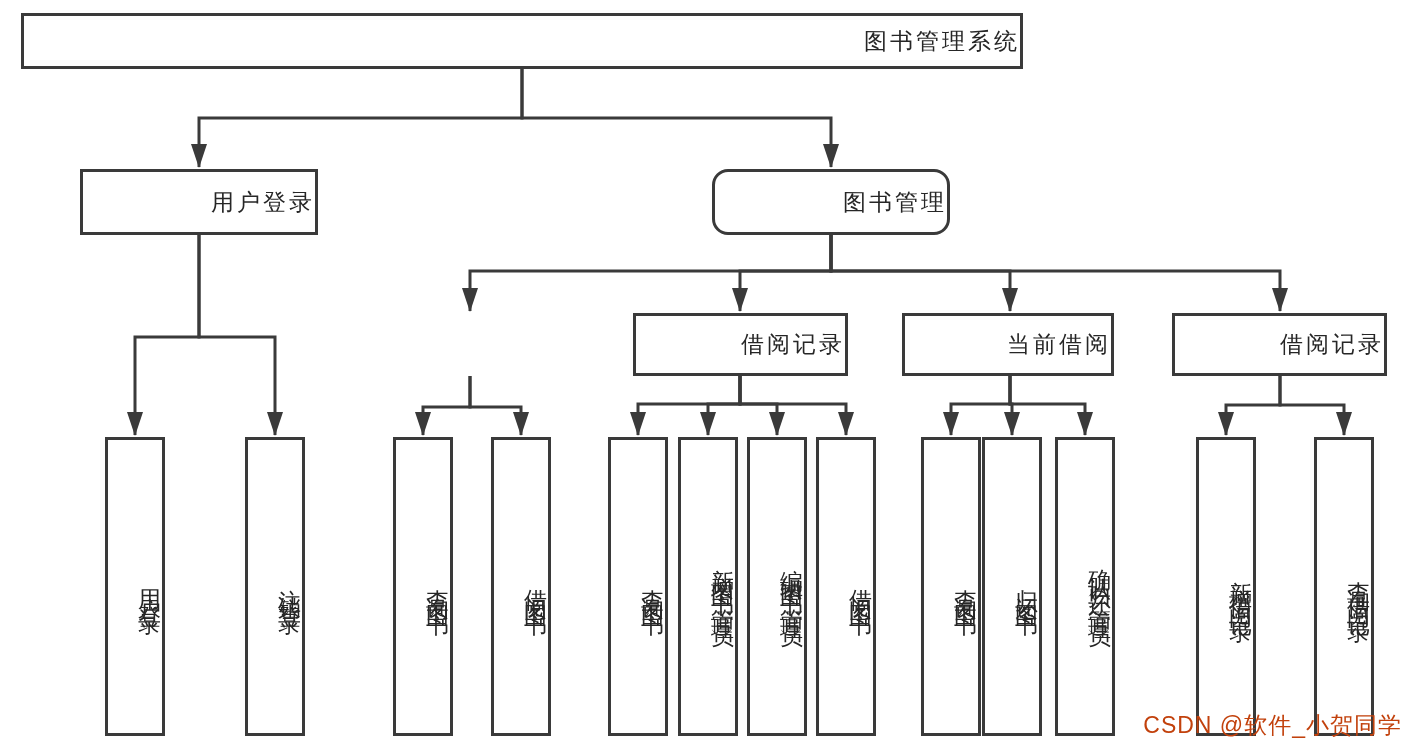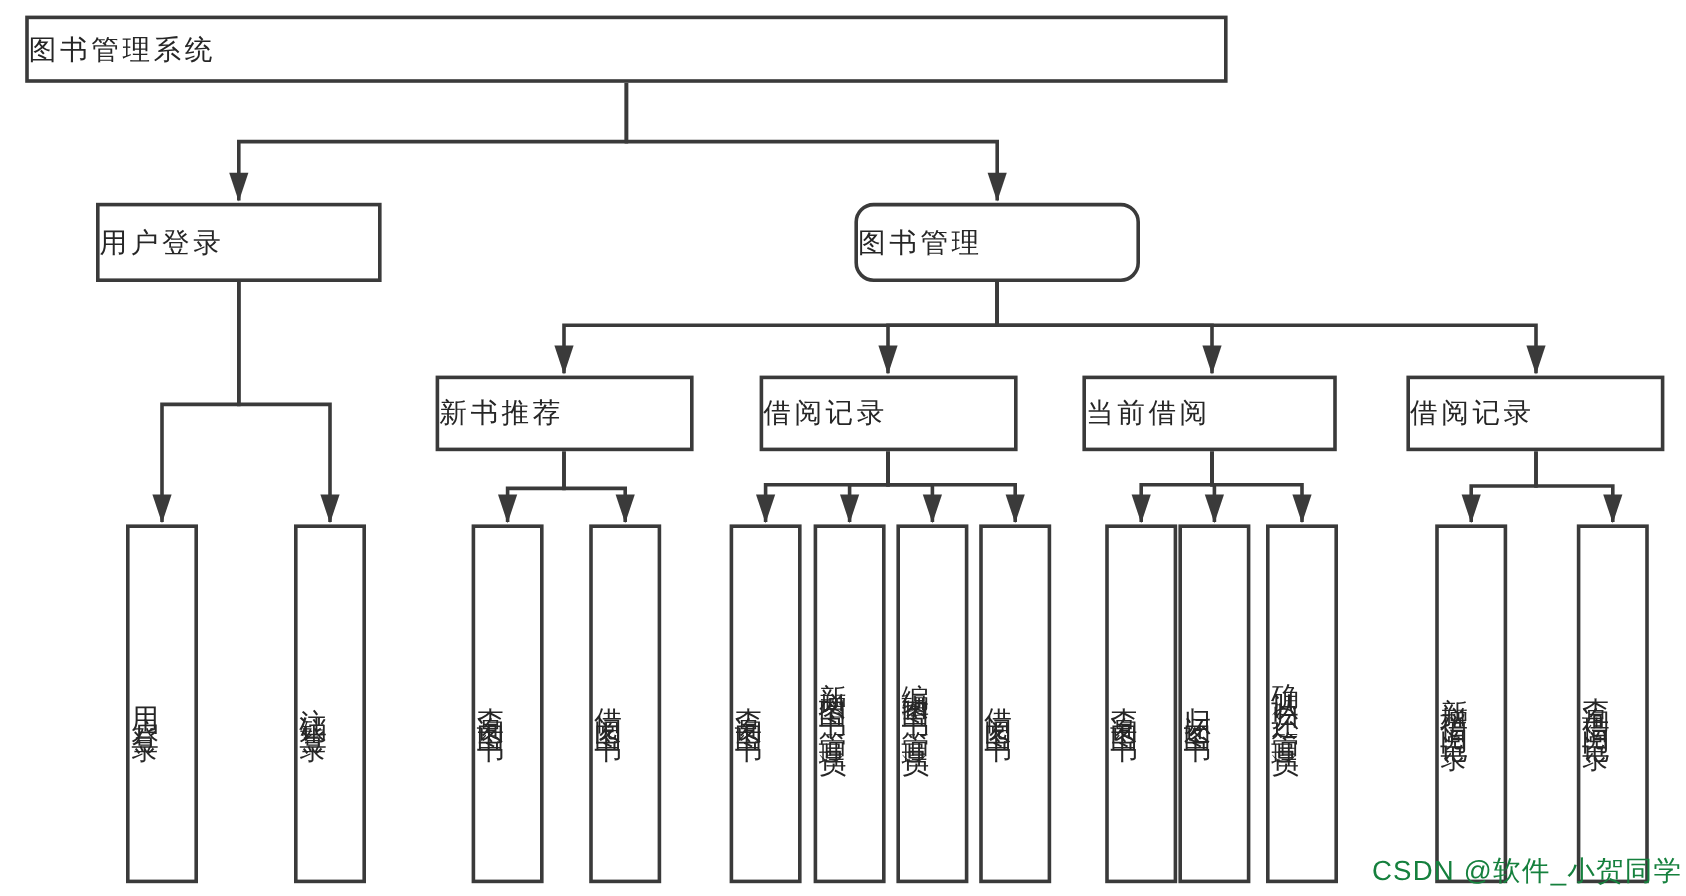--- a/index.html
+++ b/index.html
@@ -11,38 +11,38 @@
     color:#262626;
     overflow:hidden;
   }
   .connectors{position:absolute;left:0;top:0;}
   .edge{fill:none;stroke:#3a3a3a;stroke-width:3;}
   .node{
     position:absolute;
     background:#ffffff;
     border:3px solid #3a3a3a;
     box-sizing:border-box;
-    display:flex;align-items:center;justify-content:flex-start;
+    display:flex;align-items:center;justify-content:flex-end;
     text-align:center;
   }
   .hlabel{font-size:23px;letter-spacing:3px;white-space:nowrap;}
   .leaf{width:60px;top:437px;height:299px;}
   .vlabel{
     writing-mode:vertical-rl;
     text-orientation:mixed;
     font-size:23px;
     letter-spacing:8px;
     line-height:1.1;
     white-space:nowrap;
   }
   .watermark{
     position:absolute;
     right:3px;bottom:6px;
     font-size:23px;
-    color:#15803d;
+    color:#c2410c;
     letter-spacing:1px;
     white-space:nowrap;
     z-index:5;
   }
 </style>
 </head>
 <body>
 
 <div class="stage">
 
@@ -84,23 +84,20 @@
     <span class="hlabel">图书管理系统</span>
   </div>
 
   <div class="node" style="left:80px;top:169px;width:238px;height:66px;">
     <span class="hlabel">用户登录</span>
   </div>
   <div class="node" style="left:712px;top:169px;width:238px;height:66px;border-radius:16px;">
     <span class="hlabel">图书管理</span>
   </div>
 
-  <div class="node" style="left:363px;top:313px;width:215px;height:63px;">
-    <span class="hlabel">新书推荐</span>
-  </div>
   <div class="node" style="left:633px;top:313px;width:215px;height:63px;">
     <span class="hlabel">借阅记录</span>
   </div>
   <div class="node" style="left:902px;top:313px;width:212px;height:63px;">
     <span class="hlabel">当前借阅</span>
   </div>
   <div class="node" style="left:1172px;top:313px;width:215px;height:63px;">
     <span class="hlabel">借阅记录</span>
   </div>
 

